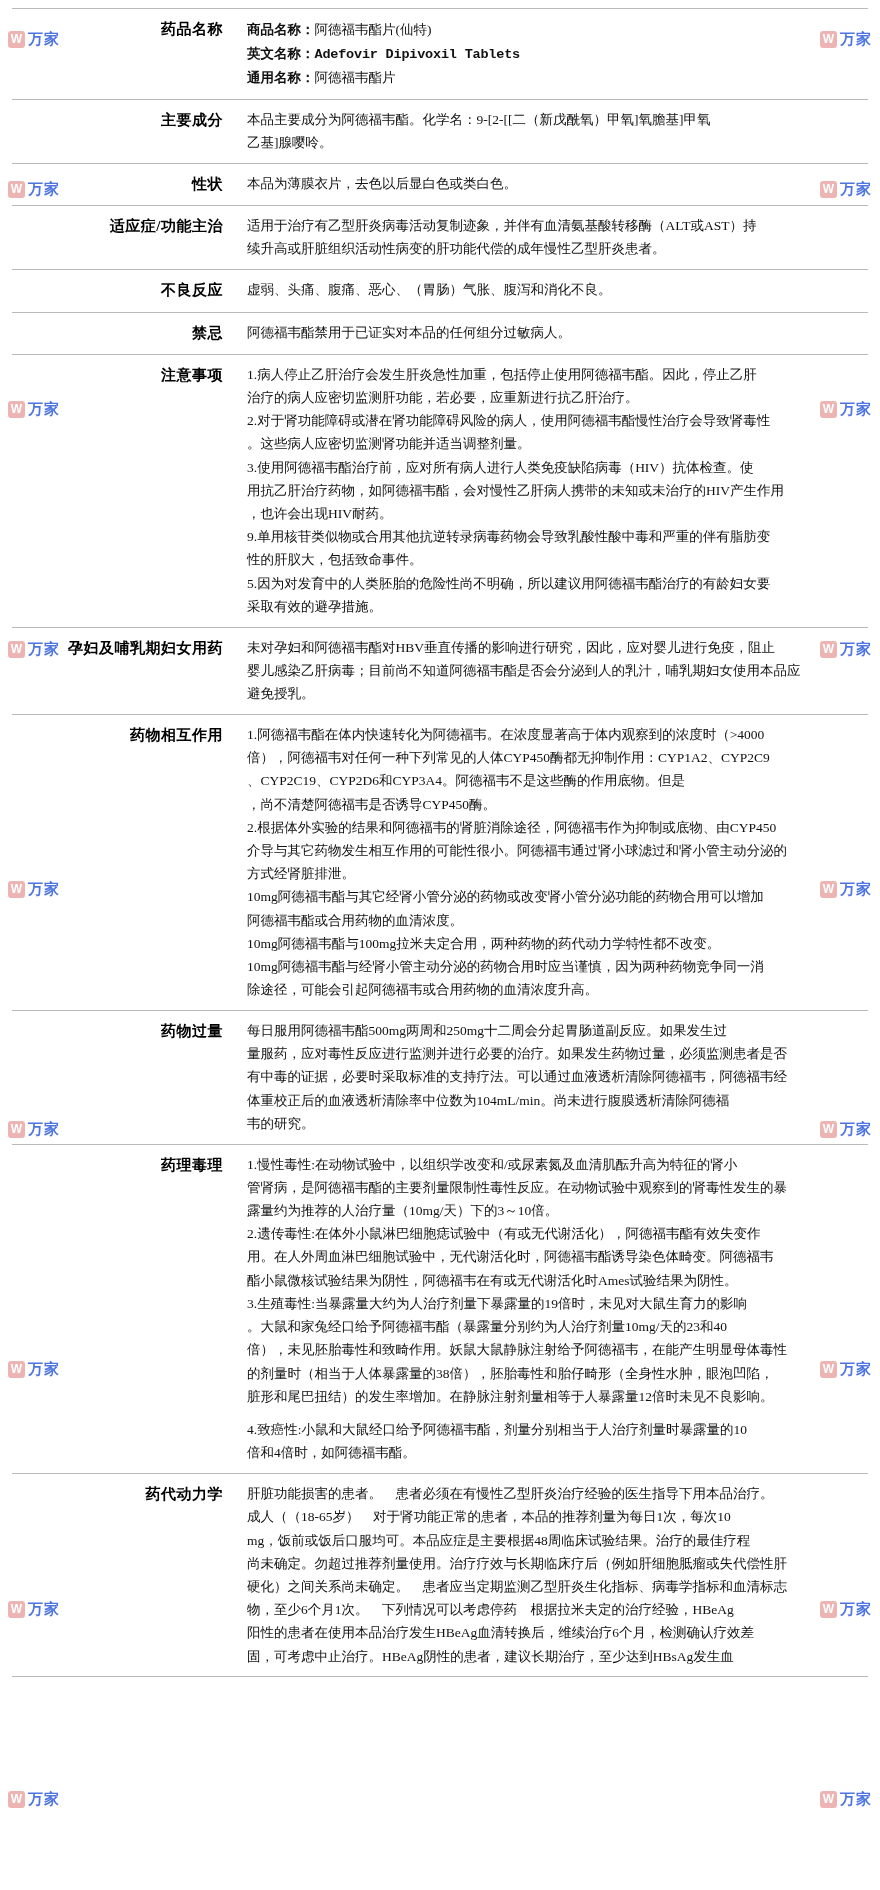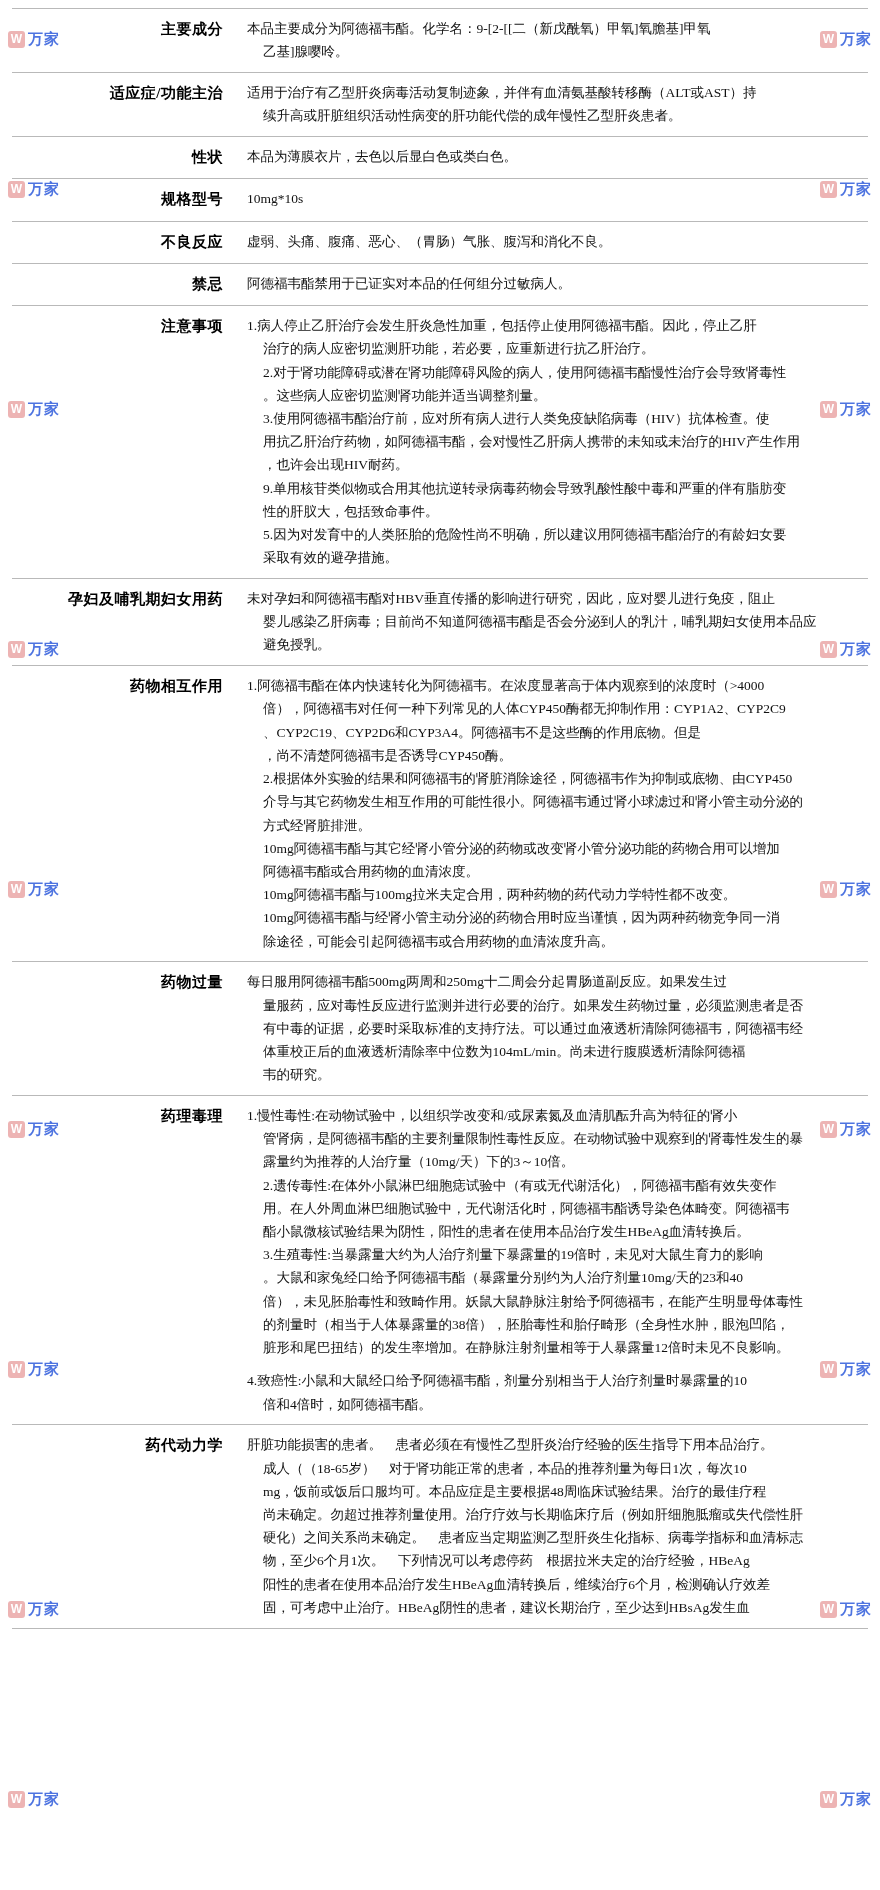--- a/index.html
+++ b/index.html
@@ -64,21 +64,20 @@
   .mono-name {
     font-family: "Liberation Mono", "DejaVu Sans Mono", monospace;
     font-weight: bold;
     letter-spacing: -0.2px;
   }
   .para {
     margin: 0;
   }
   .para + .para {
     margin-top: 0.1em;
-    margin-left: 16px;
   }
   .blank-para {
     height: 0.85em;
   }
   
   .wm {
     position: absolute;
     z-index: 1;
     pointer-events: none;
     display: flex;
@@ -182,43 +181,45 @@
         <span class="wm-text">万家</span>
       </div>
       <div class="wm" style="left: 820px; top: 1790px;">
         <span class="wm-mark">W</span>
         <span class="wm-text">万家</span>
       </div>
     </div>
   <table class="drug-table">
     <tbody id="table-body">
         <tr>
+          <td class="label">药品名称</td>
+          <td class="value">
+            <div class="name-line"><span class="nm-label">商品名称：</span><span class="">阿德福韦酯片(仙特)</span></div>
+            <div class="name-line"><span class="nm-label">英文名称：</span><span class="mono-name">Adefovir Dipivoxil Tablets</span></div>
+            <div class="name-line"><span class="nm-label">通用名称：</span><span class="">阿德福韦酯片</span></div>
+          </td>
+        </tr>
+        <tr>
           <td class="label">主要成分</td>
           <td class="value">
             <div class="para">本品主要成分为阿德福韦酯。化学名：9-[2-[[二（新戊酰氧）甲氧]氧膽基]甲氧</div>
             <div class="para">乙基]腺嘤呤。</div>
           </td>
         </tr>
         <tr>
+          <td class="label">性状</td>
+          <td class="value">
+            <div class="para">本品为薄膜衣片，去色以后显白色或类白色。</div>
+          </td>
+        </tr>
+        <tr>
           <td class="label">适应症/功能主治</td>
           <td class="value">
             <div class="para">适用于治疗有乙型肝炎病毒活动复制迹象，并伴有血清氨基酸转移酶（ALT或AST）持</div>
             <div class="para">续升高或肝脏组织活动性病变的肝功能代偿的成年慢性乙型肝炎患者。</div>
-          </td>
-        </tr>
-        <tr>
-          <td class="label">性状</td>
-          <td class="value">
-            <div class="para">本品为薄膜衣片，去色以后显白色或类白色。</div>
-          </td>
-        </tr>
-        <tr>
-          <td class="label">规格型号</td>
-          <td class="value">
-            <div class="para">10mg*10s</div>
           </td>
         </tr>
         <tr>
           <td class="label">不良反应</td>
           <td class="value">
             <div class="para">虚弱、头痛、腹痛、恶心、（胃肠）气胀、腹泻和消化不良。</div>
           </td>
         </tr>
         <tr>
           <td class="label">禁忌</td>
@@ -278,21 +279,21 @@
           </td>
         </tr>
         <tr>
           <td class="label">药理毒理</td>
           <td class="value">
             <div class="para">1.慢性毒性:在动物试验中，以组织学改变和/或尿素氮及血清肌酝升高为特征的肾小</div>
             <div class="para">管肾病，是阿德福韦酯的主要剂量限制性毒性反应。在动物试验中观察到的肾毒性发生的暴</div>
             <div class="para">露量约为推荐的人治疗量（10mg/天）下的3～10倍。</div>
             <div class="para">2.遗传毒性:在体外小鼠淋巴细胞痣试验中（有或无代谢活化），阿德福韦酯有效失变作</div>
             <div class="para">用。在人外周血淋巴细胞试验中，无代谢活化时，阿德福韦酯诱导染色体畸变。阿德福韦</div>
-            <div class="para">酯小鼠微核试验结果为阴性，阳性的患者在使用本品治疗发生HBeAg血清转换后。</div>
+            <div class="para">酯小鼠微核试验结果为阴性，阿德福韦在有或无代谢活化时Ames试验结果为阴性。</div>
             <div class="para">3.生殖毒性:当暴露量大约为人治疗剂量下暴露量的19倍时，未见对大鼠生育力的影响</div>
             <div class="para">。大鼠和家兔经口给予阿德福韦酯（暴露量分别约为人治疗剂量10mg/天的23和40</div>
             <div class="para">倍），未见胚胎毒性和致畸作用。妖鼠大鼠静脉注射给予阿德福韦，在能产生明显母体毒性</div>
             <div class="para">的剂量时（相当于人体暴露量的38倍），胚胎毒性和胎仔畸形（全身性水肿，眼泡凹陷，</div>
             <div class="para">脏形和尾巴扭结）的发生率增加。在静脉注射剂量相等于人暴露量12倍时未见不良影响。</div>
             <div class="blank-para"></div>
             <div class="para">4.致癌性:小鼠和大鼠经口给予阿德福韦酯，剂量分别相当于人治疗剂量时暴露量的10</div>
             <div class="para">倍和4倍时，如阿德福韦酯。</div>
           </td>
         </tr>

